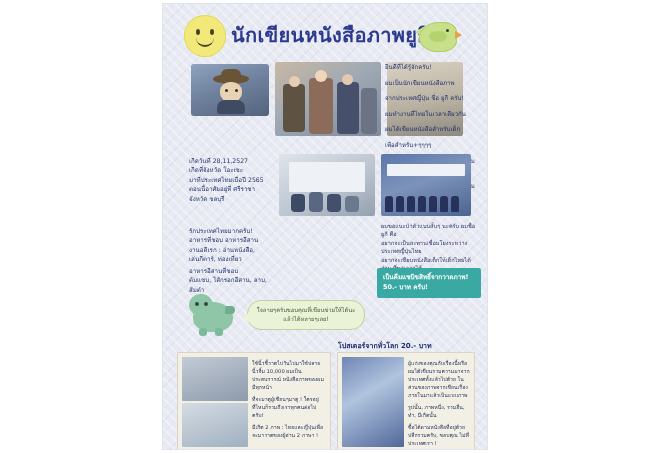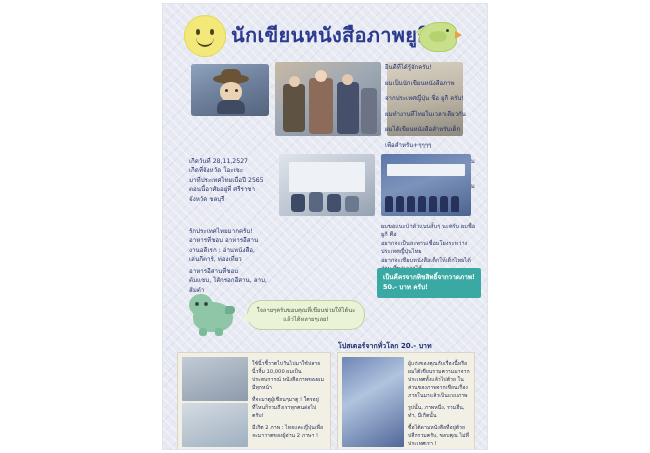--- a/index.html
+++ b/index.html
@@ -254,21 +254,21 @@
     </div>
 
     <div class="note-right">
       <div>ผมขอแนะนำตัวแบบสั้นๆ นะครับ ผมชื่อ ยูกิ คือ</div>
       <div>อยากจะเป็นสะพานเชื่อมโยงระหว่างประเทศญี่ปุ่นไทย</div>
       <div>อยากจะเขียนหนังสือเด็กให้เด็กไทยได้อ่าน ที่พอเวลาได้</div>
       <div>ผมขอถามสมัครจากทุกคนมาเป็นกำลังใจให้ผมครับ!</div>
     </div>
 
     <div class="teal">
-      <div>เป็นคืครจากทิขสิทธิ์จากวาดภาพ!</div>
+      <div>เป็นคืมแซบิขสิทธิ์จากวาดภาพ!</div>
       <div>50.- บาท ครับ!</div>
     </div>
 
     <div class="dino">
       <span class="bd"></span>
         <span class="hd"></span>
       <span class="eye"></span>
         <span class="eye2"></span>
       <span class="spk"></span>
         <span class="leg a"></span>

